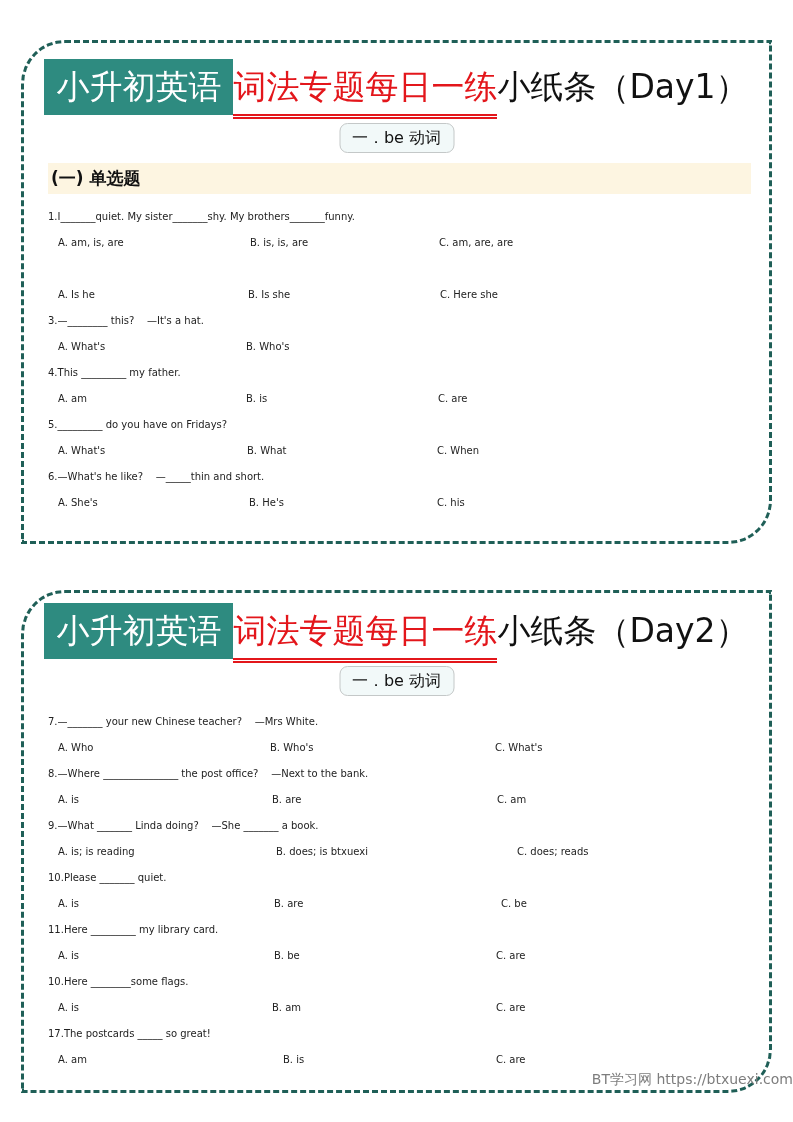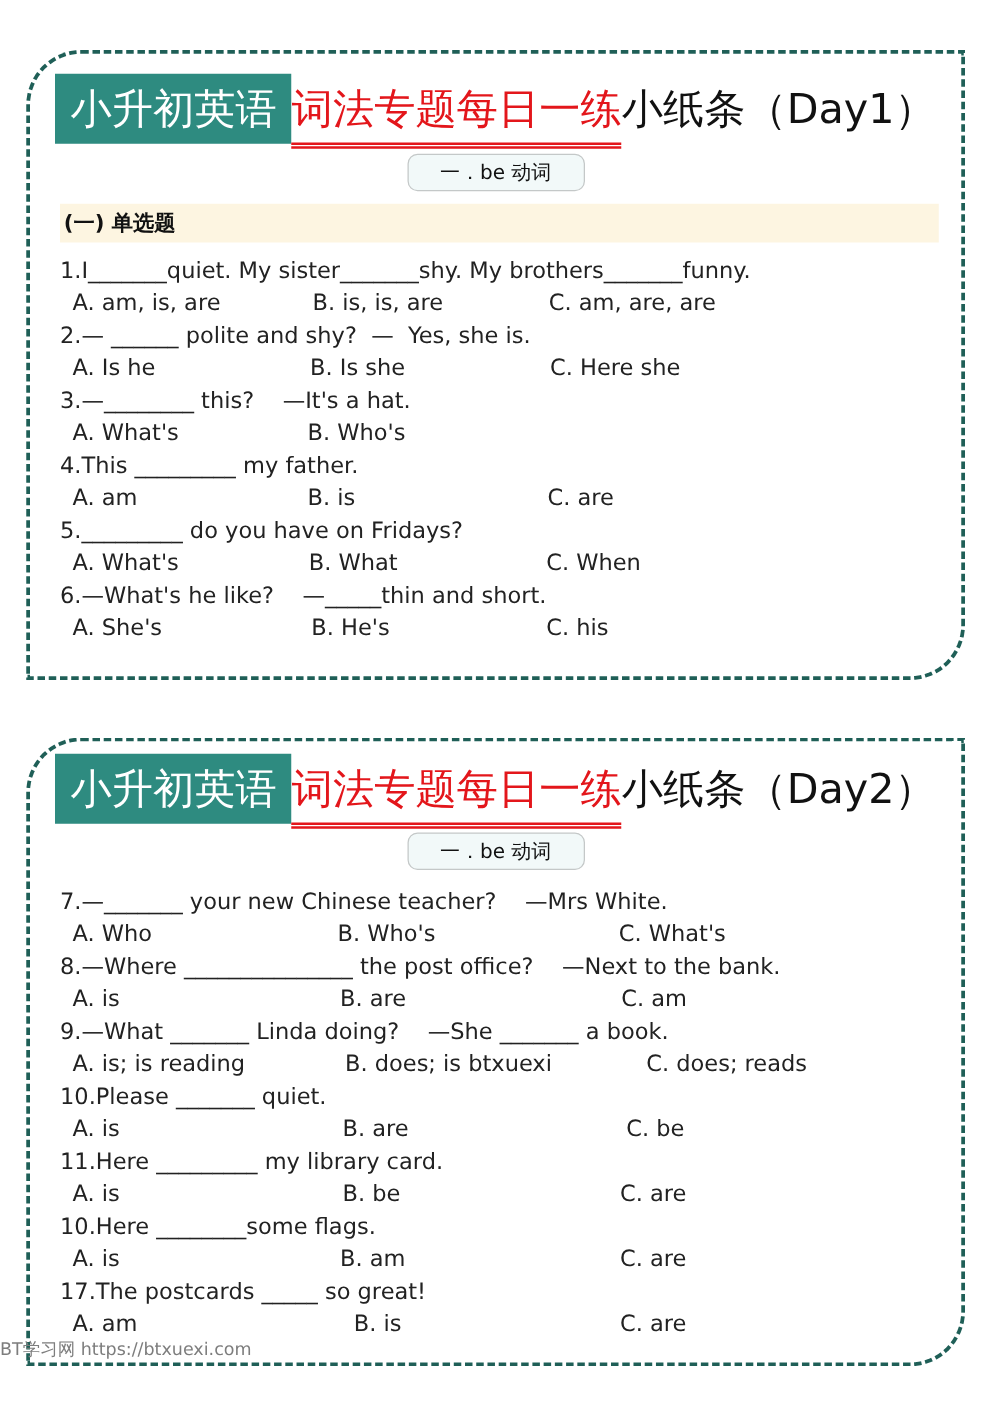--- a/index.html
+++ b/index.html
@@ -34,66 +34,65 @@
   .title-red::after {
     content: ""; position: absolute; left: 0; right: 0; bottom: -4px;
     height: 5px;
     border-top: 2px solid #e3161b; border-bottom: 2px solid #e3161b;
     box-sizing: border-box;
   }
   .title-black { color: #111; display: inline-block; height: 56px; }
 
   .pill {
     position: absolute; left: 50%; transform: translateX(-50%);
-    width: 142px; height: 30px; box-sizing: border-box;
+    width: 115px; height: 30px; box-sizing: border-box;
     border: 1.5px solid #c4c8c8; border-radius: 8px;
     background: #f2f9f9;
     display: flex; align-items: center; justify-content: center;
     font-size: 16px; color: #111;
   }
   .day1 .pill { top: 80px; }
   .day2 .pill { top: 73px; }
 
   .section-bar {
     position: absolute; left: 24px; width: 700px; top: 120px; height: 31px;
     background: #fdf5e1;
     display: flex; align-items: center; padding-left: 3px;
     font-size: 17px; font-weight: bold; color: #111;
   }
 
   .q, .opt {
-    position: absolute; font-size: 18px; color: #222; white-space: pre;
+    position: absolute; font-size: 10px; color: #222; white-space: pre;
     line-height: 20px;
   }
   .q { left: 24px; }
   .opt-a { left: 34px; }
 
   .watermark {
-    position: absolute; left: 0; right: 0; text-align: left;
+    position: absolute; left: 0; right: 0; text-align: right;
     top: 1071px; font-size: 14px; color: #7d7d7d;
   }
 </style>
 </head>
 <body>
 
 <div class="card day1">
   <div class="title-row">
     <span class="title-teal">小升初英语</span>
       <span class="title-red">词法专题每日一练</span>
       <span class="title-black">小纸条（Day1）</span>
   </div>
   <div class="pill">一．be 动词</div>
   <div class="section-bar">(一) 单选题</div>
 
   <div class="q" style="top:164px">1.I_______quiet. My sister_______shy. My brothers_______funny.</div>
   <div class="opt opt-a" style="top:190px">A. am, is, are</div>
   <div class="opt" style="top:190px;left:226px">B. is, is, are</div>
   <div class="opt" style="top:190px;left:415px">C. am, are, are</div>
 
-  <div class="q" style="top:216px">2.— ______ polite and shy?  —  Yes, she is.</div>
   <div class="opt opt-a" style="top:242px">A. Is he</div>
   <div class="opt" style="top:242px;left:224px">B. Is she</div>
   <div class="opt" style="top:242px;left:416px">C. Here she</div>
 
   <div class="q" style="top:268px">3.—________ this?    —It's a hat.</div>
   <div class="opt opt-a" style="top:294px">A. What's</div>
   <div class="opt" style="top:294px;left:222px">B. Who's</div>
 
   <div class="q" style="top:320px">4.This _________ my father.</div>
   <div class="opt opt-a" style="top:346px">A. am</div>

